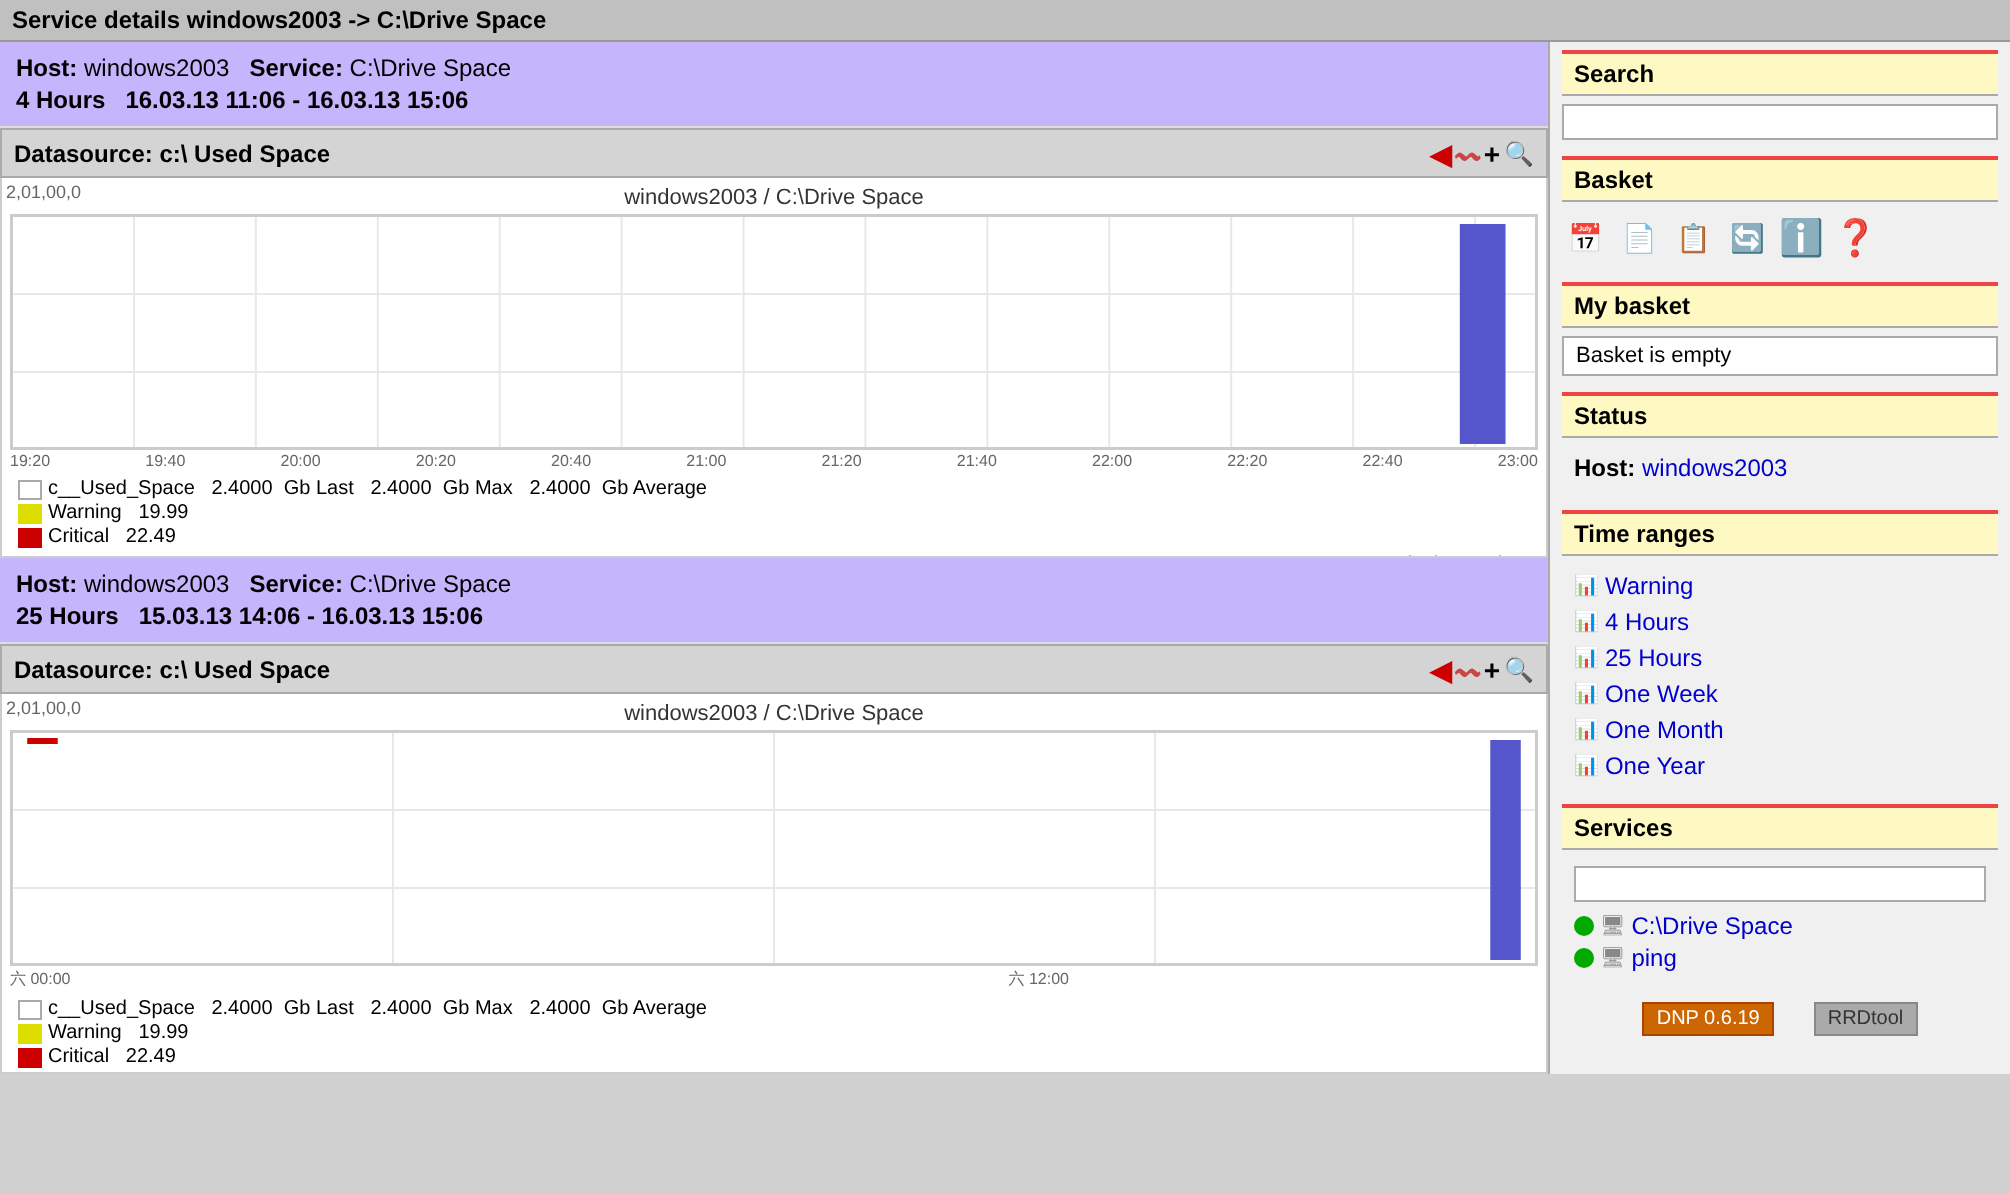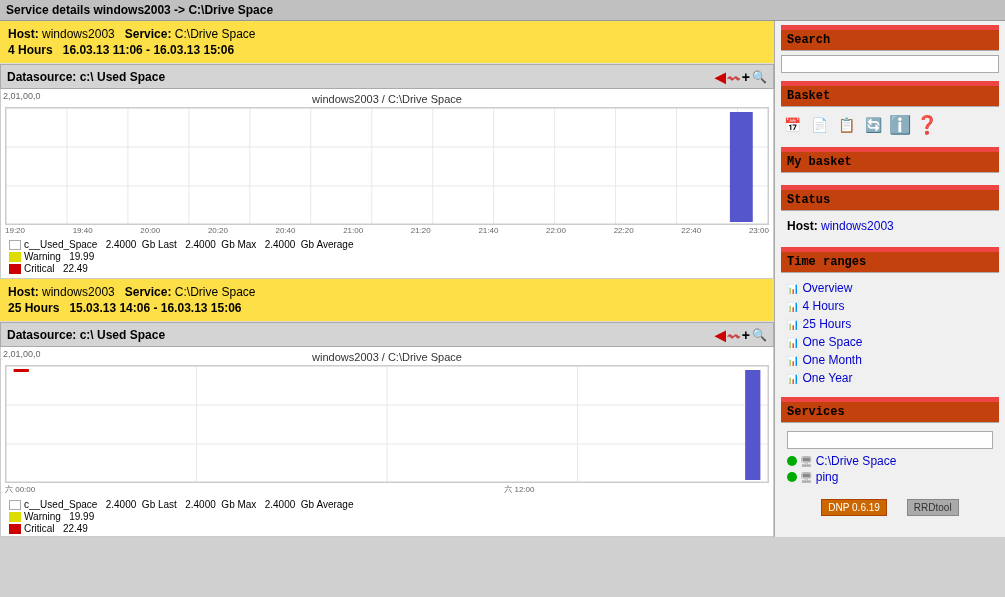--- a/index.html
+++ b/index.html
@@ -25,21 +25,21 @@
     }
     
     .right-panel {
       width: 230px;
       background: #f0f0f0;
       padding: 0;
     }
     
     .host-info {
       padding: 6px 8px;
-      background: #fde047;
+      background: #c4b5fd;
       border-bottom: 1px solid #ddd;
     }
     
     .host-info .time-range {
       font-weight: bold;
       margin-top: 2px;
     }
     
     .datasource-header {
       background: #d4d4d4;
@@ -116,27 +116,26 @@
       padding: 2px 4px;
     }
     
     
     .rp-section {
       background: #f0f0f0;
       padding: 4px 6px;
     }
     
     .rp-section-title {
-      background: #c2410c;
+      background: #fef9c3;
       padding: 3px 6px;
       font-weight: bold;
-      border-top: 5px solid #ef4444;
+      border-top: 2px solid #ef4444;
       border-bottom: 1px solid #aaa;
       margin-bottom: 4px;
-      font-family: Liberation Mono, monospace;
     }
     
     .search-input {
       width: 100%;
       border: 1px solid #aaa;
       padding: 2px 4px;
       font-size: 11px;
       background: #fff;
     }
     
@@ -466,50 +465,51 @@
         <span class="action-icon" title="PDF">📄</span>
         <span class="action-icon" title="Page">📋</span>
         <span class="action-icon" title="Refresh">🔄</span>
         <span class="action-icon" title="Info" style="font-size:18px;">ℹ️</span>
         <span class="action-icon" title="Help" style="font-size:18px;">❓</span>
       </div>
     </div>
 
     <div class="rp-section">
       <div class="rp-section-title">My basket</div>
+      <div class="basket-text">Basket is empty</div>
     </div>
 
     <div class="rp-section">
       <div class="rp-section-title">Status</div>
       <div class="status-section">
         <div class="status-row">
           <span style="font-weight:bold;">Host:</span>
           <a href="#">windows2003</a>
         </div>
       </div>
     </div>
 
     <div class="rp-section">
       <div class="rp-section-title">Time ranges</div>
       <div class="time-ranges" style="padding:2px 6px;">
         <div class="time-range-item">
           <span class="tr-icon">📊</span>
-          <a href="#">Overview</a>
+          <a href="#">Warning</a>
         </div>
         <div class="time-range-item">
           <span class="tr-icon">📊</span>
           <a href="#">4 Hours</a>
         </div>
         <div class="time-range-item">
           <span class="tr-icon">📊</span>
           <a href="#">25 Hours</a>
         </div>
         <div class="time-range-item">
           <span class="tr-icon">📊</span>
-          <a href="#">One Space</a>
+          <a href="#">One Week</a>
         </div>
         <div class="time-range-item">
           <span class="tr-icon">📊</span>
           <a href="#">One Month</a>
         </div>
         <div class="time-range-item">
           <span class="tr-icon">📊</span>
           <a href="#">One Year</a>
         </div>
       </div>

